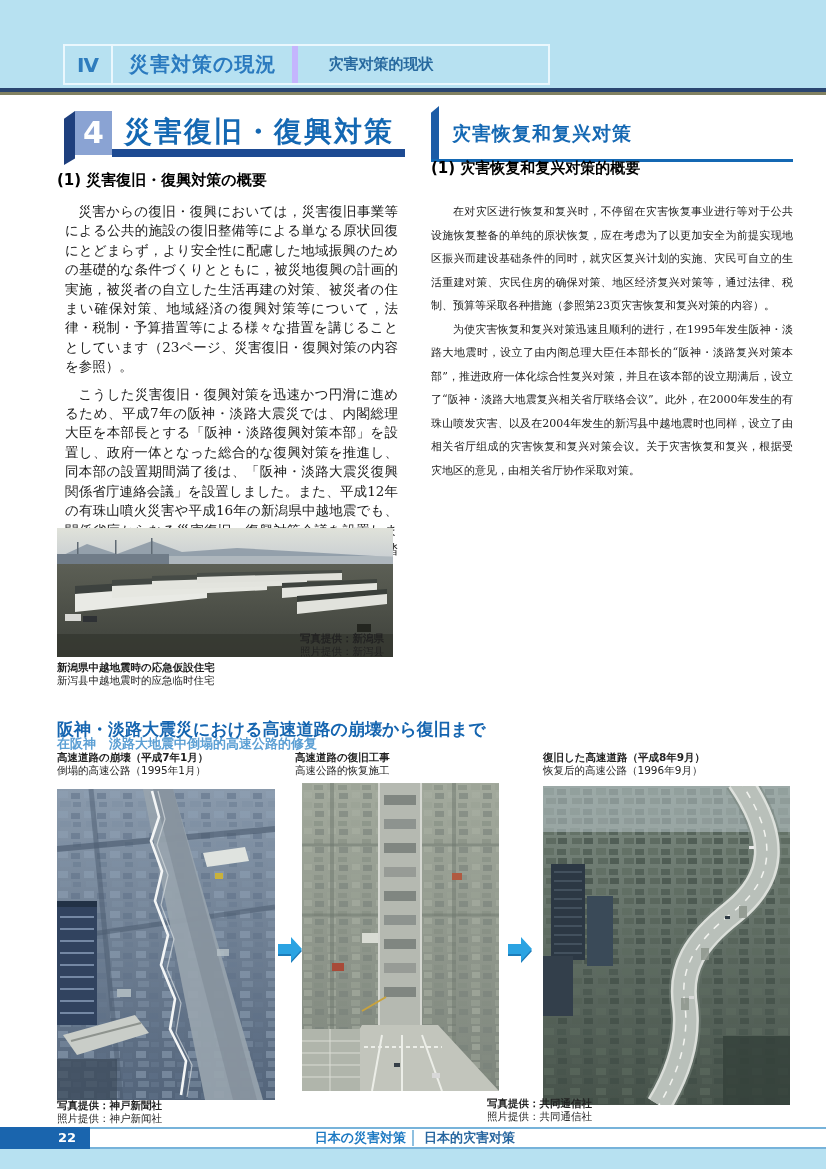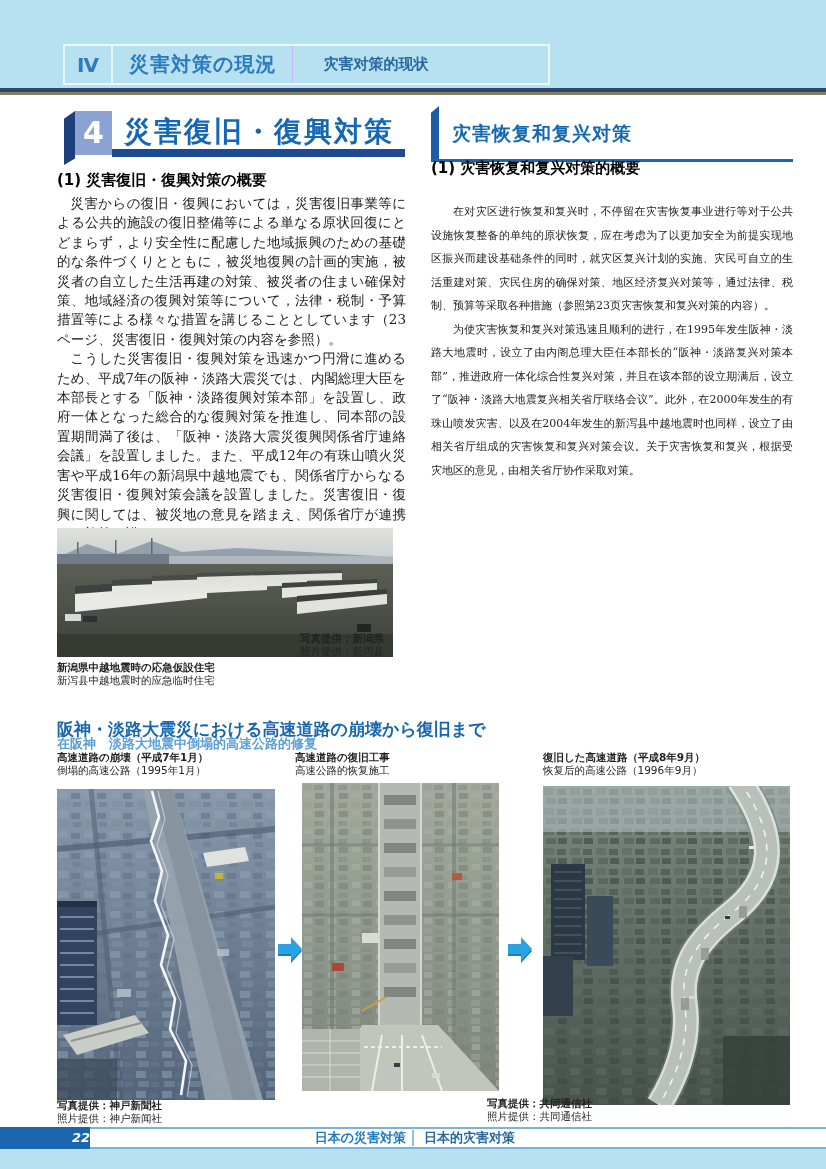--- a/index.html
+++ b/index.html
@@ -7,49 +7,49 @@
         font-family:"DejaVu Sans","Liberation Sans",sans-serif;color:#1a1a1a;}
   .abs{position:absolute;}
   
   .band-top{top:0;left:0;width:826px;height:88px;background:#b7e1f1;}
   .rule-navy{top:88px;left:0;width:826px;height:4px;background:#2a4570;}
   .rule-olive{top:92px;left:0;width:826px;height:3px;background:#828161;}
   
   .hdr-box{top:44px;left:63px;width:487px;height:41px;border:2px solid #eaf7fd;display:flex;align-items:stretch;box-sizing:border-box;}
   .hdr-cell{display:flex;align-items:center;}
   .hdr-num{width:46px;justify-content:center;color:#2e7cbd;font-size:20px;font-weight:bold;border-right:2px solid #eaf7fd;}
-  .hdr-jp{padding:4px 16px;color:#2a7abf;font-size:20px;font-weight:bold;letter-spacing:1px;border-right:1px solid #c4b5fd;}
+  .hdr-jp{padding:4px 16px;color:#2a7abf;font-size:20px;font-weight:bold;letter-spacing:1px;border-right:6px solid #c4b5fd;}
   .hdr-cn{padding:0 30px;color:#27699f;font-size:15px;font-weight:bold;}
   
   .num-side{left:64px;top:110px;width:11px;height:55px;background:#1e3f7e;clip-path:polygon(100% 2%,0 16%,0 100%,100% 88%);}
   .num-face{left:75px;top:111px;width:37px;height:44px;background:#8aa3d3;color:#fff;font-size:30px;font-weight:bold;text-align:center;line-height:44px;}
   .sec-title{left:124px;top:113px;font-size:28px;font-weight:bold;color:#1468b3;letter-spacing:2px;}
   .sec-underline{left:112px;top:149px;width:293px;height:8px;background:#1d4a92;}
   .sec-bar-r{left:431px;top:106px;width:8px;height:56px;background:#1c5ca6;clip-path:polygon(100% 0,0 12%,0 100%,100% 100%);}
   .sec-title-r{left:452px;top:121px;font-size:19px;font-weight:bold;color:#1468b3;letter-spacing:1px;}
   .sec-underline-r{left:431px;top:159px;width:362px;height:3px;background:#1468b3;}
   
   .h-sub{font-size:15px;font-weight:bold;color:#000;}
   .h-sub-l{left:57px;top:171px;}
   .h-sub-r{left:431px;top:159px;}
   .body-l{left:57px;top:194px;width:349px;font-family:"DejaVu Serif","Liberation Serif",serif;font-size:13.5px;line-height:19.4px;text-align:justify;color:#1c1c1c;}
-  .body-l p{margin:0;text-indent:1em;}
+  .body-l p{margin:8px;text-indent:1em;}
   .body-r{left:431px;top:200px;width:362px;font-family:"DejaVu Serif","Liberation Serif",serif;font-size:11px;line-height:23.5px;text-align:justify;color:#222;}
   .body-r p{margin:0;text-indent:2em;}
   
   .cap{font-size:10.5px;line-height:12.5px;color:#222;}
   .cap .jp{font-weight:bold;}
   .blue-head-jp{left:57px;top:718px;font-size:17px;font-weight:bold;color:#1565b0;}
   .blue-head-cn{left:57px;top:735px;font-size:13px;font-weight:bold;color:#5b9fd4;}
   
   .photo{overflow:hidden;}
   .photo svg{display:block;}
   
   .footer-band{top:1127px;left:0;width:826px;height:22px;background:#ffffff;border-top:2px solid #77b3da;border-bottom:2px solid #77b3da;box-sizing:border-box;}
-  .footer-num{top:1127px;left:0;width:90px;height:22px;background:#1a65ae;color:#fff;font-size:13px;font-weight:bold;text-align:right;line-height:22px;box-sizing:border-box;font-style:italic;}
+  .footer-num{top:1127px;left:0;width:90px;height:22px;background:#1a65ae;color:#fff;font-size:13px;font-weight:bold;text-align:right;line-height:22px;padding-right:14px;box-sizing:border-box;}
   .footer-jp{top:1129px;left:206px;width:200px;height:18px;line-height:18px;text-align:right;font-size:13px;font-weight:bold;color:#1d79c2;}
   .footer-div{top:1130px;left:412px;width:2px;height:16px;background:#8fc0e0;}
   .footer-cn{top:1129px;left:424px;height:29px;line-height:18px;font-size:13px;font-weight:bold;color:#28669f;}
   .band-bottom{top:1149px;left:0;width:826px;height:20px;background:#b7e1f1;}
 </style>
 </head>
 <body>
 
 <div class="page">
 

